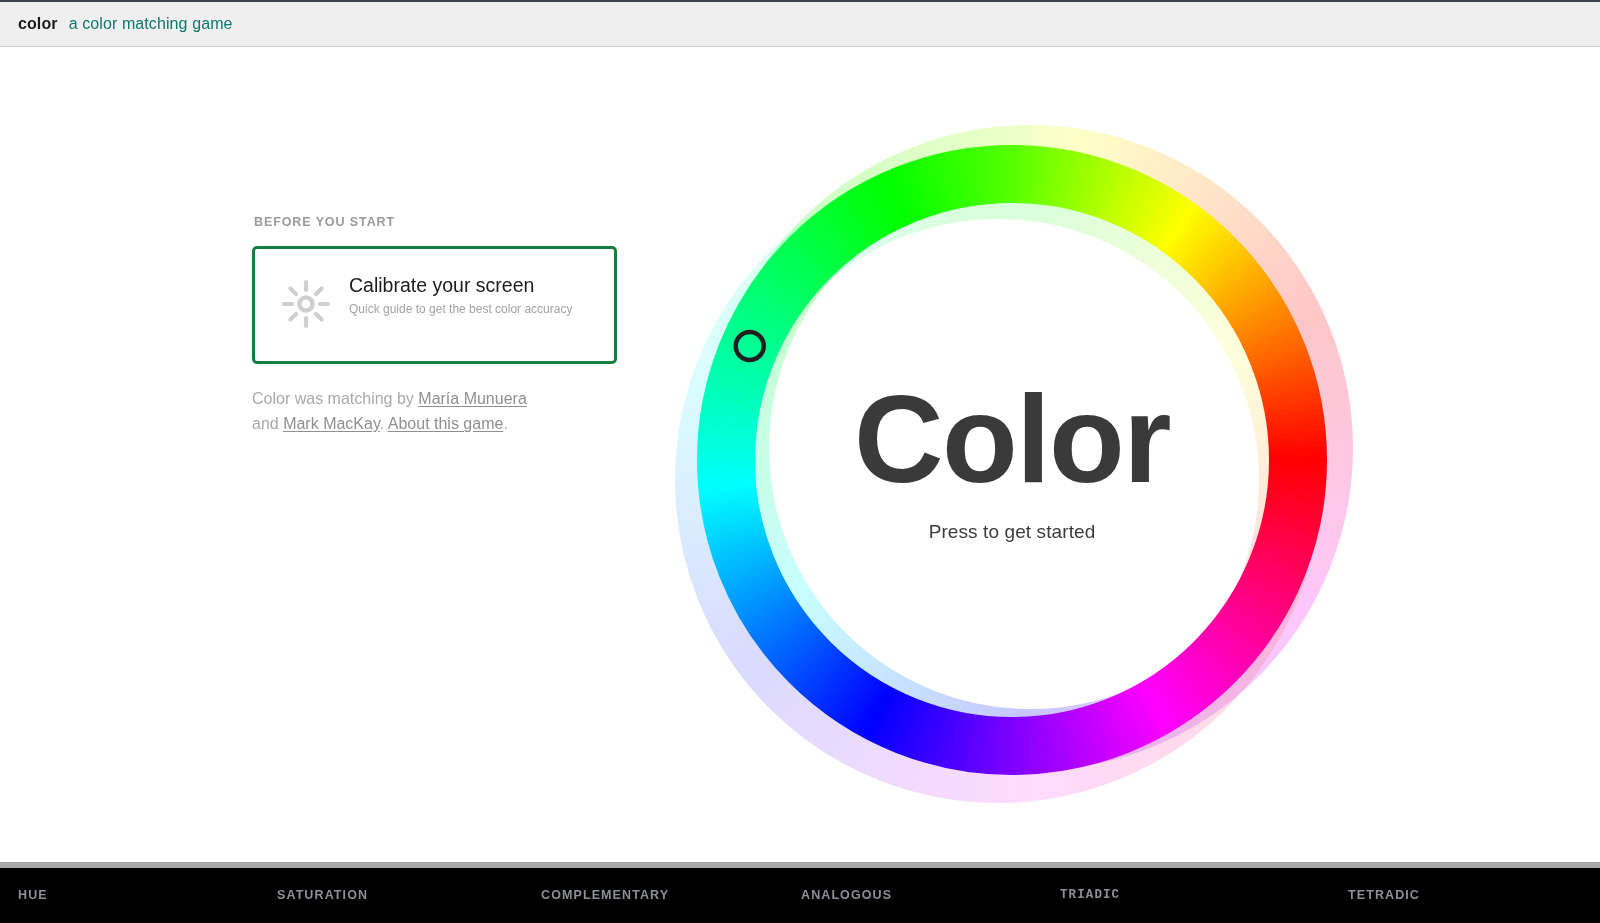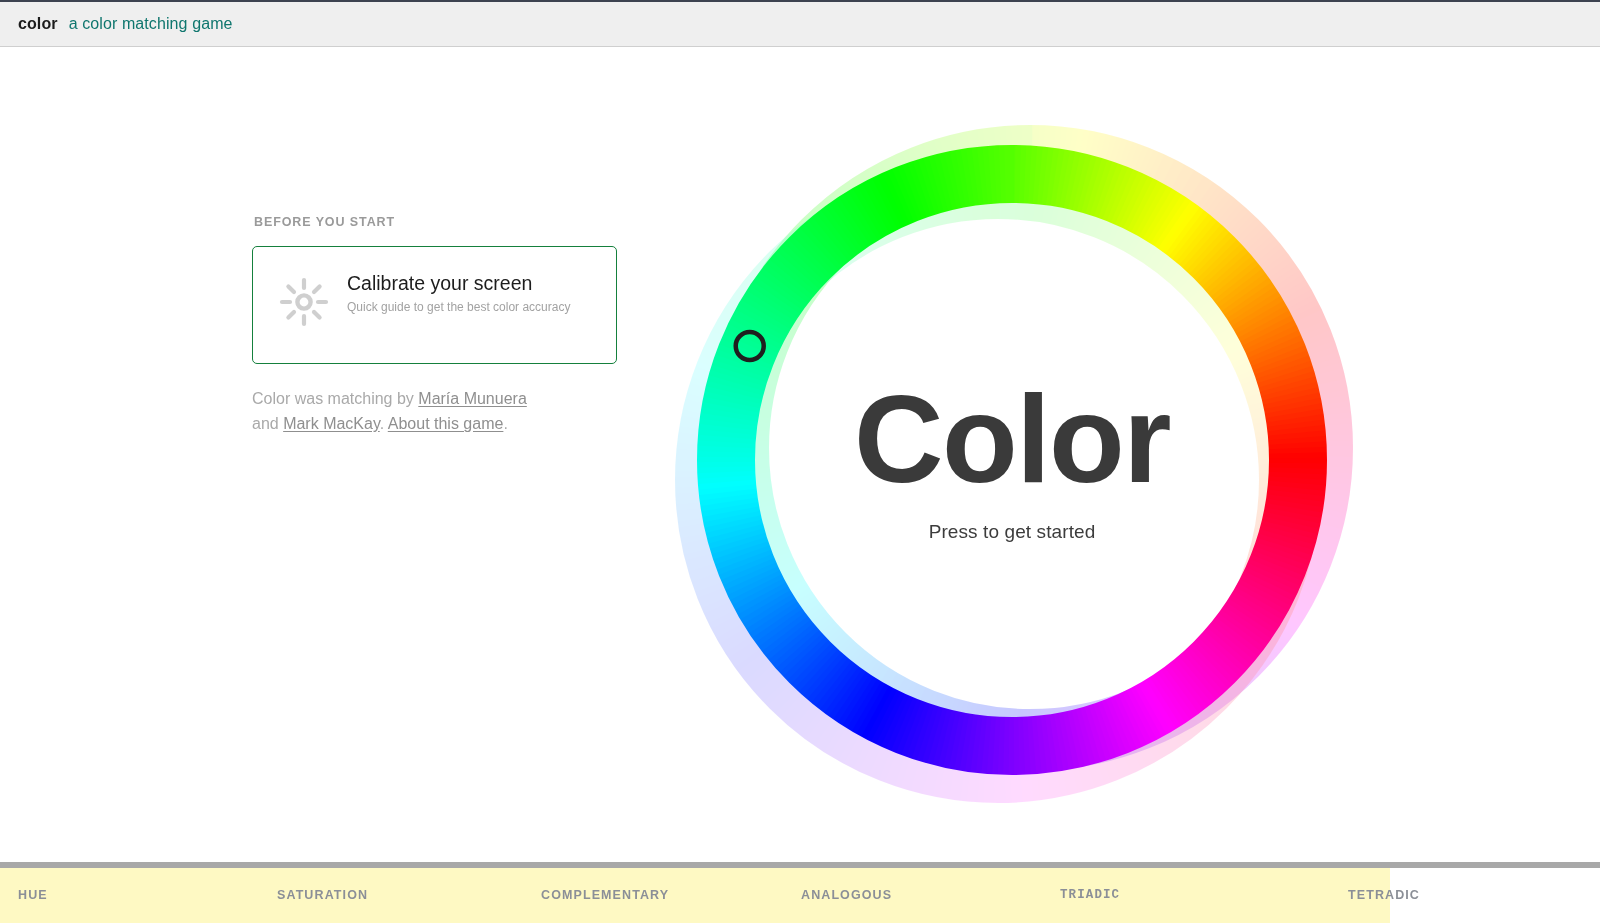--- a/index.html
+++ b/index.html
@@ -71,21 +71,21 @@
     letter-spacing: 0.9px;
     color: #9a9a9a;
     text-transform: uppercase;
     margin: 0 0 17px 2px;
   }
 
   .card {
     position: relative;
     width: 365px;
     background: #ffffff;
-    border: 1px solid #15803d;
+    border: 3px solid #15803d;
     border-radius: 5px;
     display: flex;
     align-items: flex-start;
     padding: 22px 20px 22px 22px;
     margin-bottom: 22px;
     cursor: pointer;
   }
   .card-icon {
     flex: 0 0 auto;
     width: 58px;
@@ -172,23 +172,23 @@
     width: 1600px;
     height: 6px;
     background: #a8a8a8;
   }
 
   
   .footer {
     position: absolute;
     left: 0;
     bottom: 0;
-    width: 1390px;
+    width: 1600px;
     height: 55px;
-    background: #fef9c3;
+    background: #000000;
     display: flex;
     align-items: center;
   }
   .footer-item {
     font-size: 12.5px;
     font-weight: bold;
     letter-spacing: 1.1px;
     color: #8b8f97;
     text-transform: uppercase;
     cursor: pointer;

